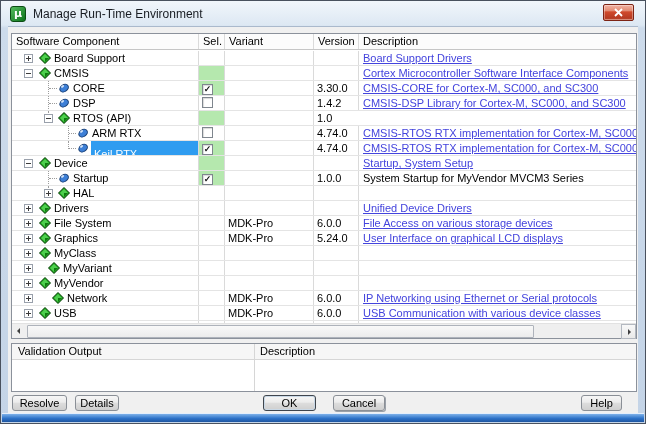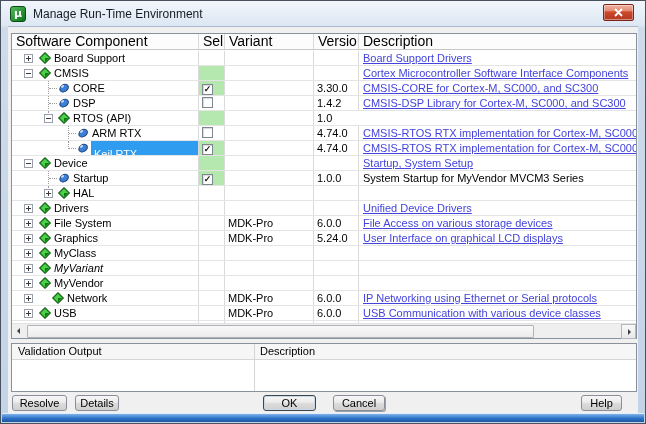--- a/index.html
+++ b/index.html
@@ -18,21 +18,21 @@
   .close-btn svg{display:block;margin:3px auto 0}
   
   .content{position:absolute;left:7px;right:7px;top:26px;bottom:10px;background:#f0f0f0;
     box-shadow:0 -1px 0 #aab9cc}
   .frame-bottom{position:absolute;left:1px;right:1px;bottom:1px;height:9px;
     background:linear-gradient(180deg,#7db1ea 0%,#2d72c8 55%,#1e55a0 100%);border-top:1px solid #e4eefb}
   
   .table{position:absolute;left:3px;top:6px;width:626px;height:306px;border:1px solid #8b919b;background:#fff}
   .thead{display:grid;grid-template-columns:187px 26px 89px 45px 1fr;height:16px;background:#fcfcfc;
     border-bottom:1px solid #c6c6c6}
-  .th{font-size:14px;line-height:15px;padding-left:4px;color:#000;border-right:1px solid #dadada;
+  .th{font-size:11px;line-height:15px;padding-left:4px;color:#000;border-right:1px solid #dadada;
     overflow:hidden;white-space:nowrap}
   .th:last-child{border-right:none}
   .tbody{position:absolute;left:0;right:0;top:17px;bottom:15px;overflow:hidden}
   .row{display:grid;grid-template-columns:187px 26px 89px 45px 1fr;height:15px;border-bottom:1px solid #e4e4e4}
   .row.filler{height:4px;border-bottom:none}
   .cell{border-right:1px solid #dadada;font-size:11px;line-height:14px;overflow:hidden;white-space:nowrap;color:#000}
   .cell:last-child{border-right:none}
   .c-comp{position:relative;display:flex;align-items:center}
   .c-sel.green{background:var(--cell-green,#b5e8ae)}
   .c-txt{padding-left:3px}
@@ -336,21 +336,21 @@
                 </svg>
               </span>
               <span class="lbl">MyClass</span>
             </div>
             <div class="cell c-sel"></div>
             <div class="cell c-txt"></div>
             <div class="cell c-txt"></div>
             <div class="cell c-desc"></div>
           </div>
           <div class="row">
-            <div class="cell c-comp" style="padding-left: 27px; font-style: italic;">
+            <div class="cell c-comp" style="padding-left: 36px;">
               <span class="expand plus" style="left: 12px;"></span>
               <span class="icon">
                 <svg width="12" height="12" viewBox="0 0 12 12">
                   <polygon points="6,0.5 11.5,6 6,11.5 0.5,6" fill="#18a018" stroke="#063d06" stroke-width="1"></polygon>
                   <polygon points="6,2 10,6 6,10 2,6" fill="#4ecf4e"></polygon>
                   <polygon points="6,6 10,6 6,10" fill="#0e7a0e"></polygon>
                 </svg>
               </span>
               <span class="lbl">MyVariant</span>
             </div>

